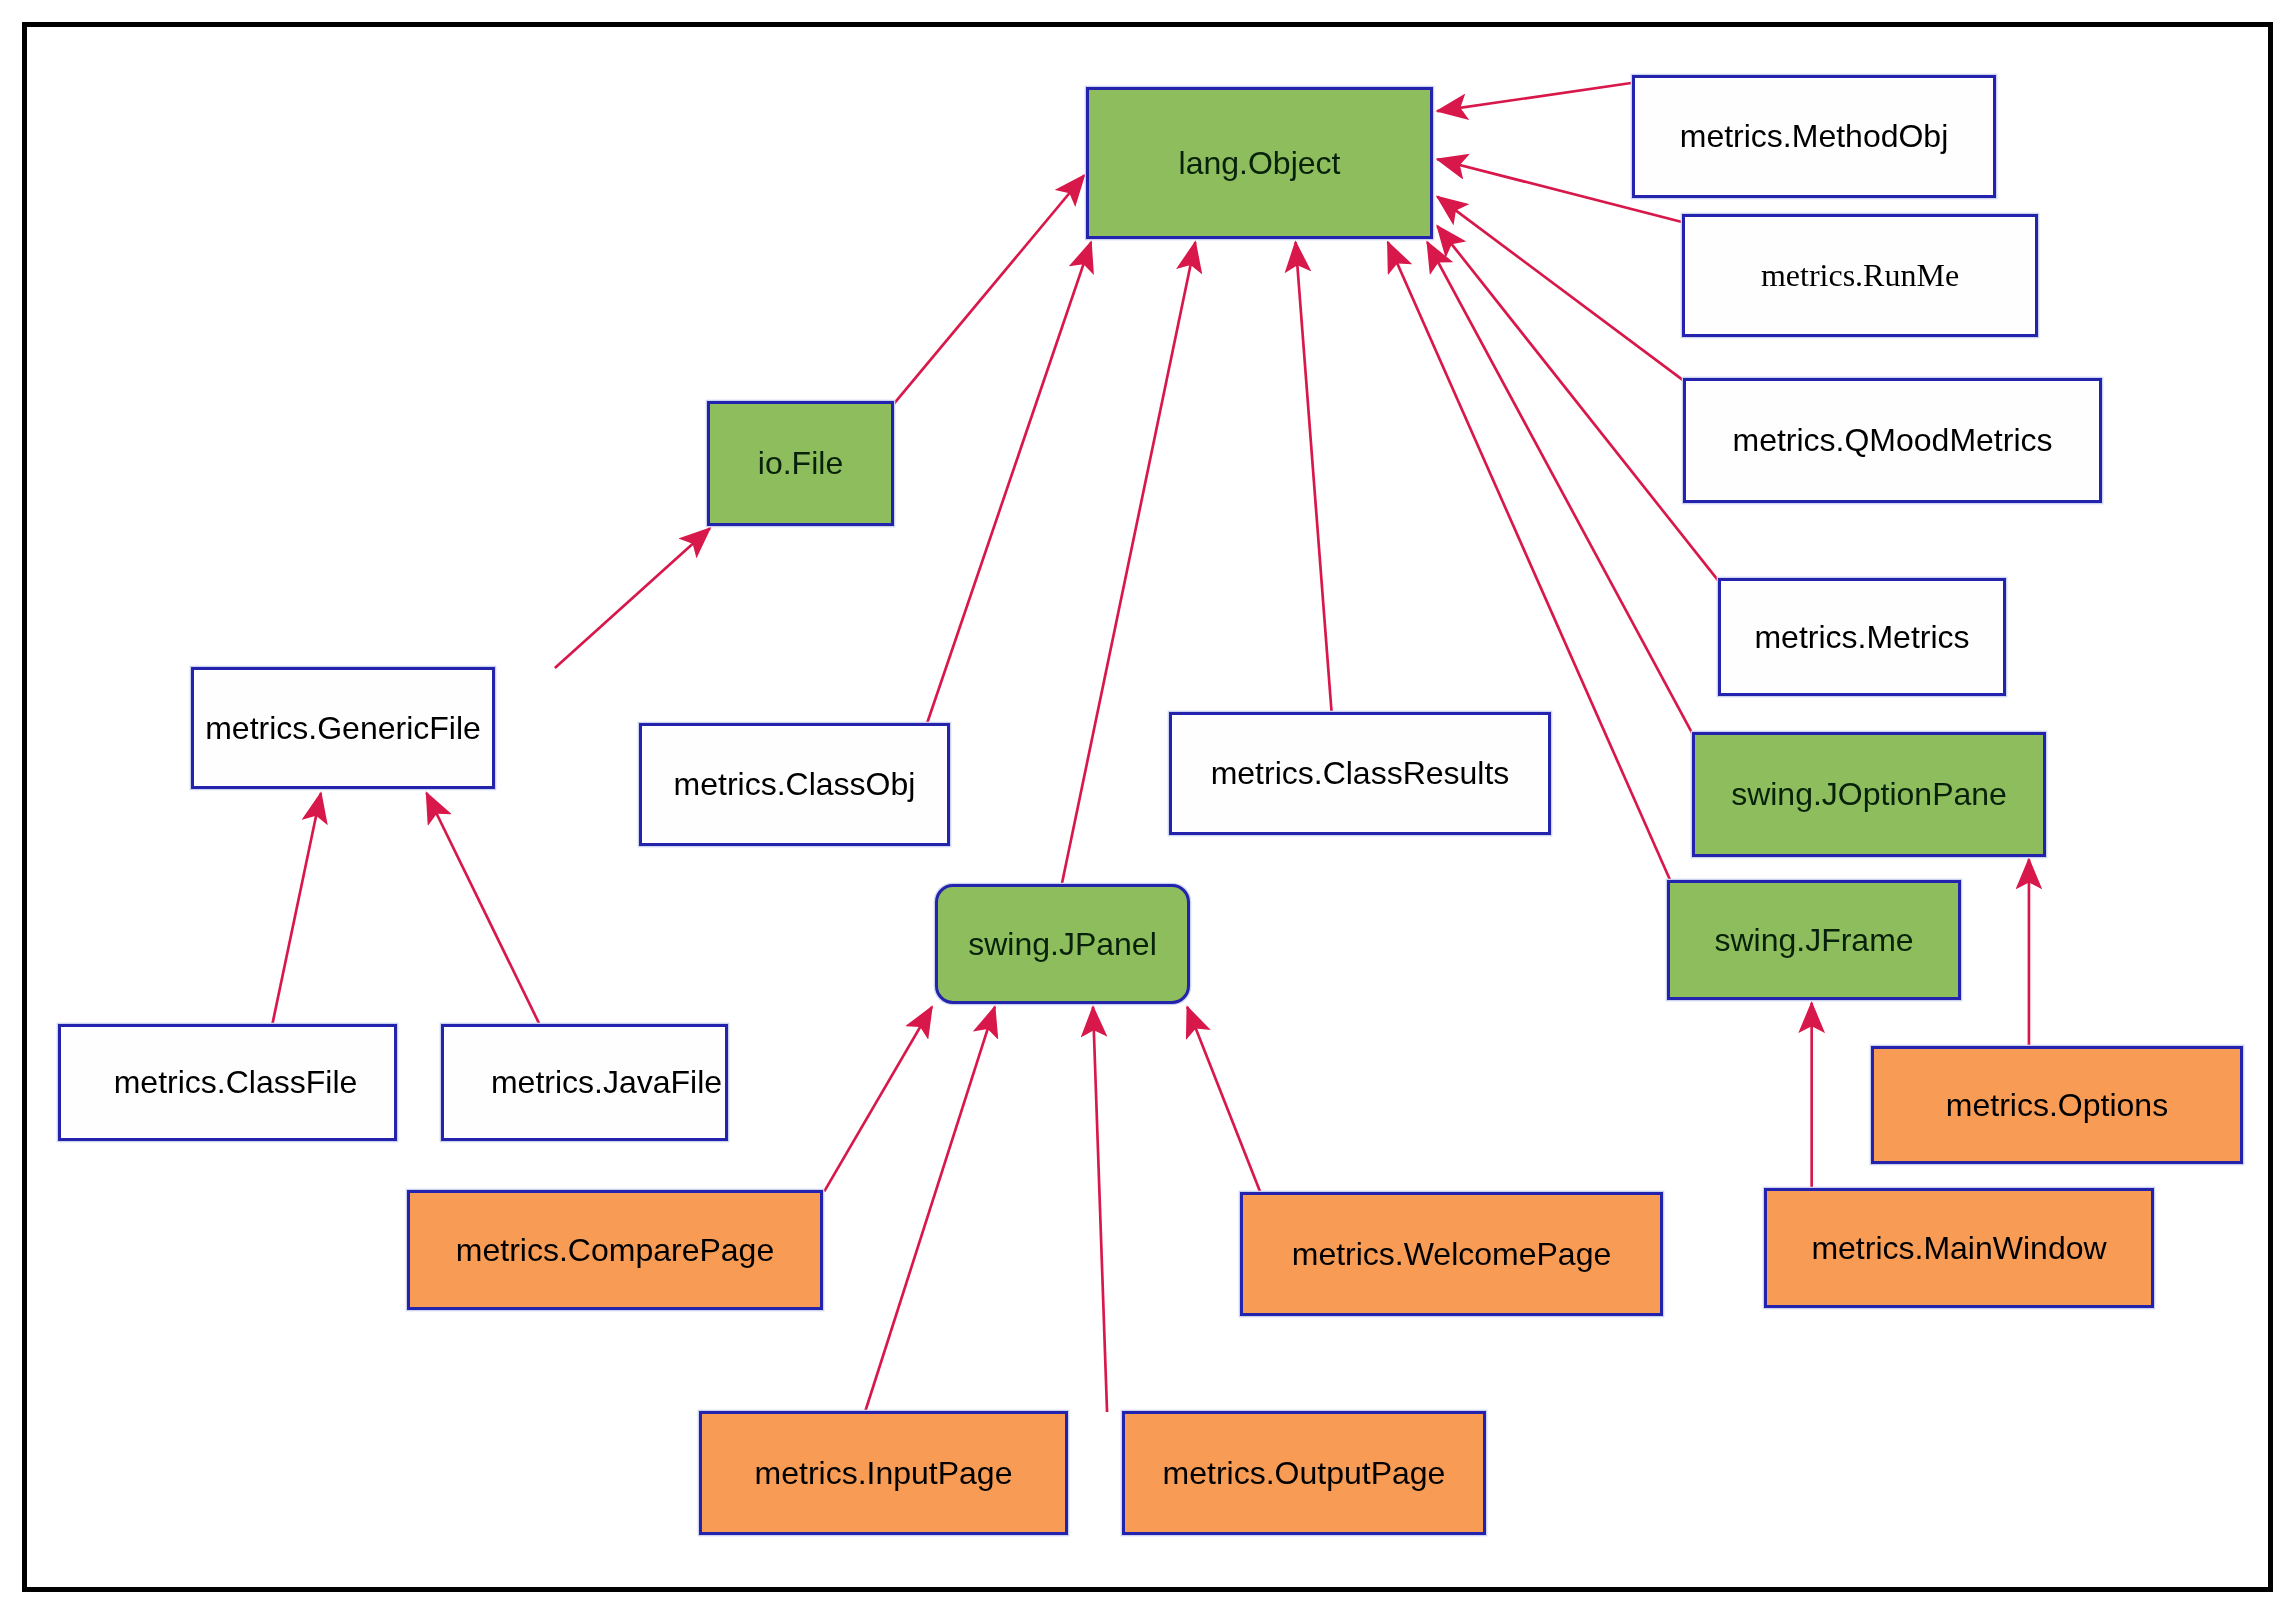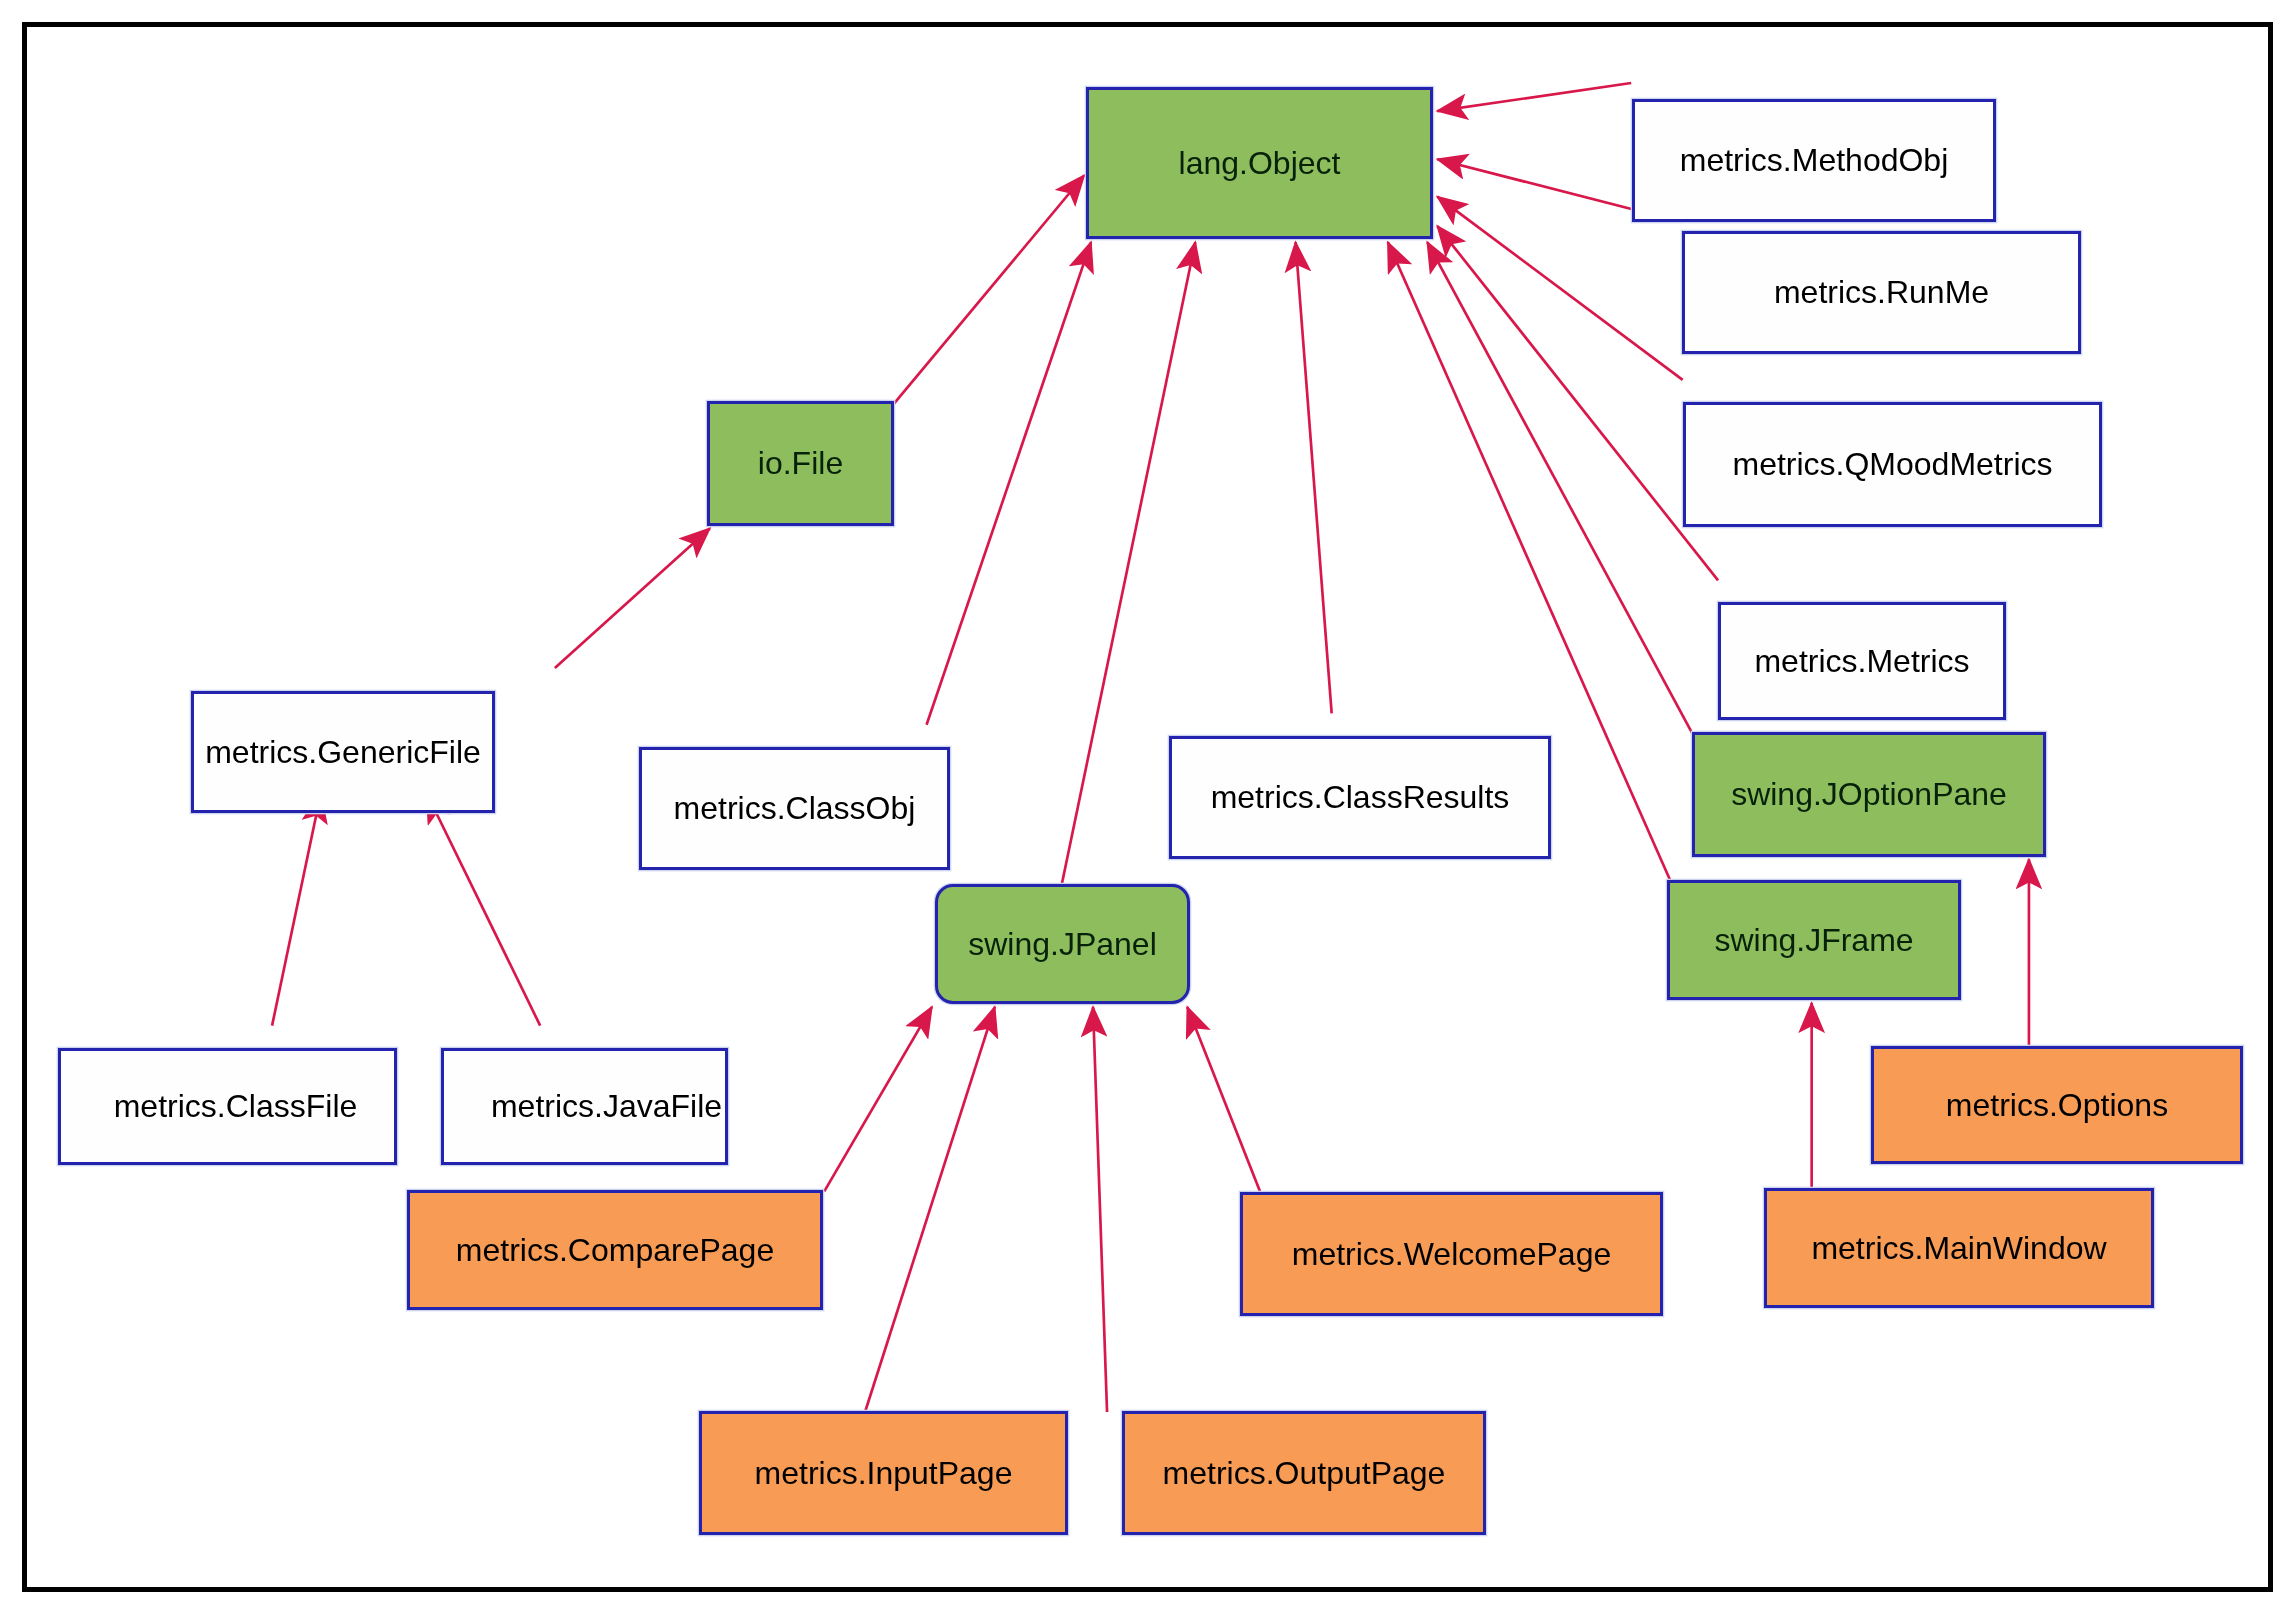--- a/index.html
+++ b/index.html
@@ -36,21 +36,21 @@
     display: flex;
     align-items: center;
     justify-content: center;
     text-align: center;
     font-size: 32px;
     letter-spacing: 0px;
     color: #000000;
     box-shadow: 0 0 0 1.3px #cdd4f0;
   }
   .node.green  { background: #8DBD5C; color: #07210a; }
-  .node.white  { background: #FEFEFF; color: #000000; margin-top: 24px; }
+  .node.white  { background: #FEFEFF; color: #000000; }
   .node.orange { background: #F89C55; color: #000000; }
   .node span { pointer-events: none; }
 </style>
 </head>
 <body>
 
 <div id="canvas">
   <div id="frame"></div>
   <svg id="edges" width="2295" height="1612" viewBox="0 0 3433 2411">
     <defs>
@@ -80,21 +80,21 @@
         <line x1="3035" y1="1566" x2="3035" y2="1285" stroke="#D8174A" stroke-width="4" marker-end="url(#arrowhead)"></line>
       </g>
   </svg>
   <div id="nodes">
       <div class="node green" style="left: 1086px; top: 87px; width: 347px; height: 152px;">
         <span>lang.Object</span>
       </div>
       <div class="node white" style="left: 1632px; top: 75px; width: 364px; height: 123px;">
         <span>metrics.MethodObj</span>
       </div>
-      <div class="node white" style="left: 1682px; top: 207px; width: 399px; height: 123px;">
+      <div class="node white" style="left: 1682px; top: 214px; width: 356px; height: 123px; font-family: Liberation Serif, serif;">
         <span>metrics.RunMe</span>
       </div>
       <div class="node white" style="left: 1683px; top: 378px; width: 419px; height: 125px;">
         <span>metrics.QMoodMetrics</span>
       </div>
       <div class="node white" style="left: 1718px; top: 578px; width: 288px; height: 118px;">
         <span>metrics.Metrics</span>
       </div>
       <div class="node green" style="left: 1692px; top: 732px; width: 354px; height: 125px;">
         <span>swing.JOptionPane</span>

